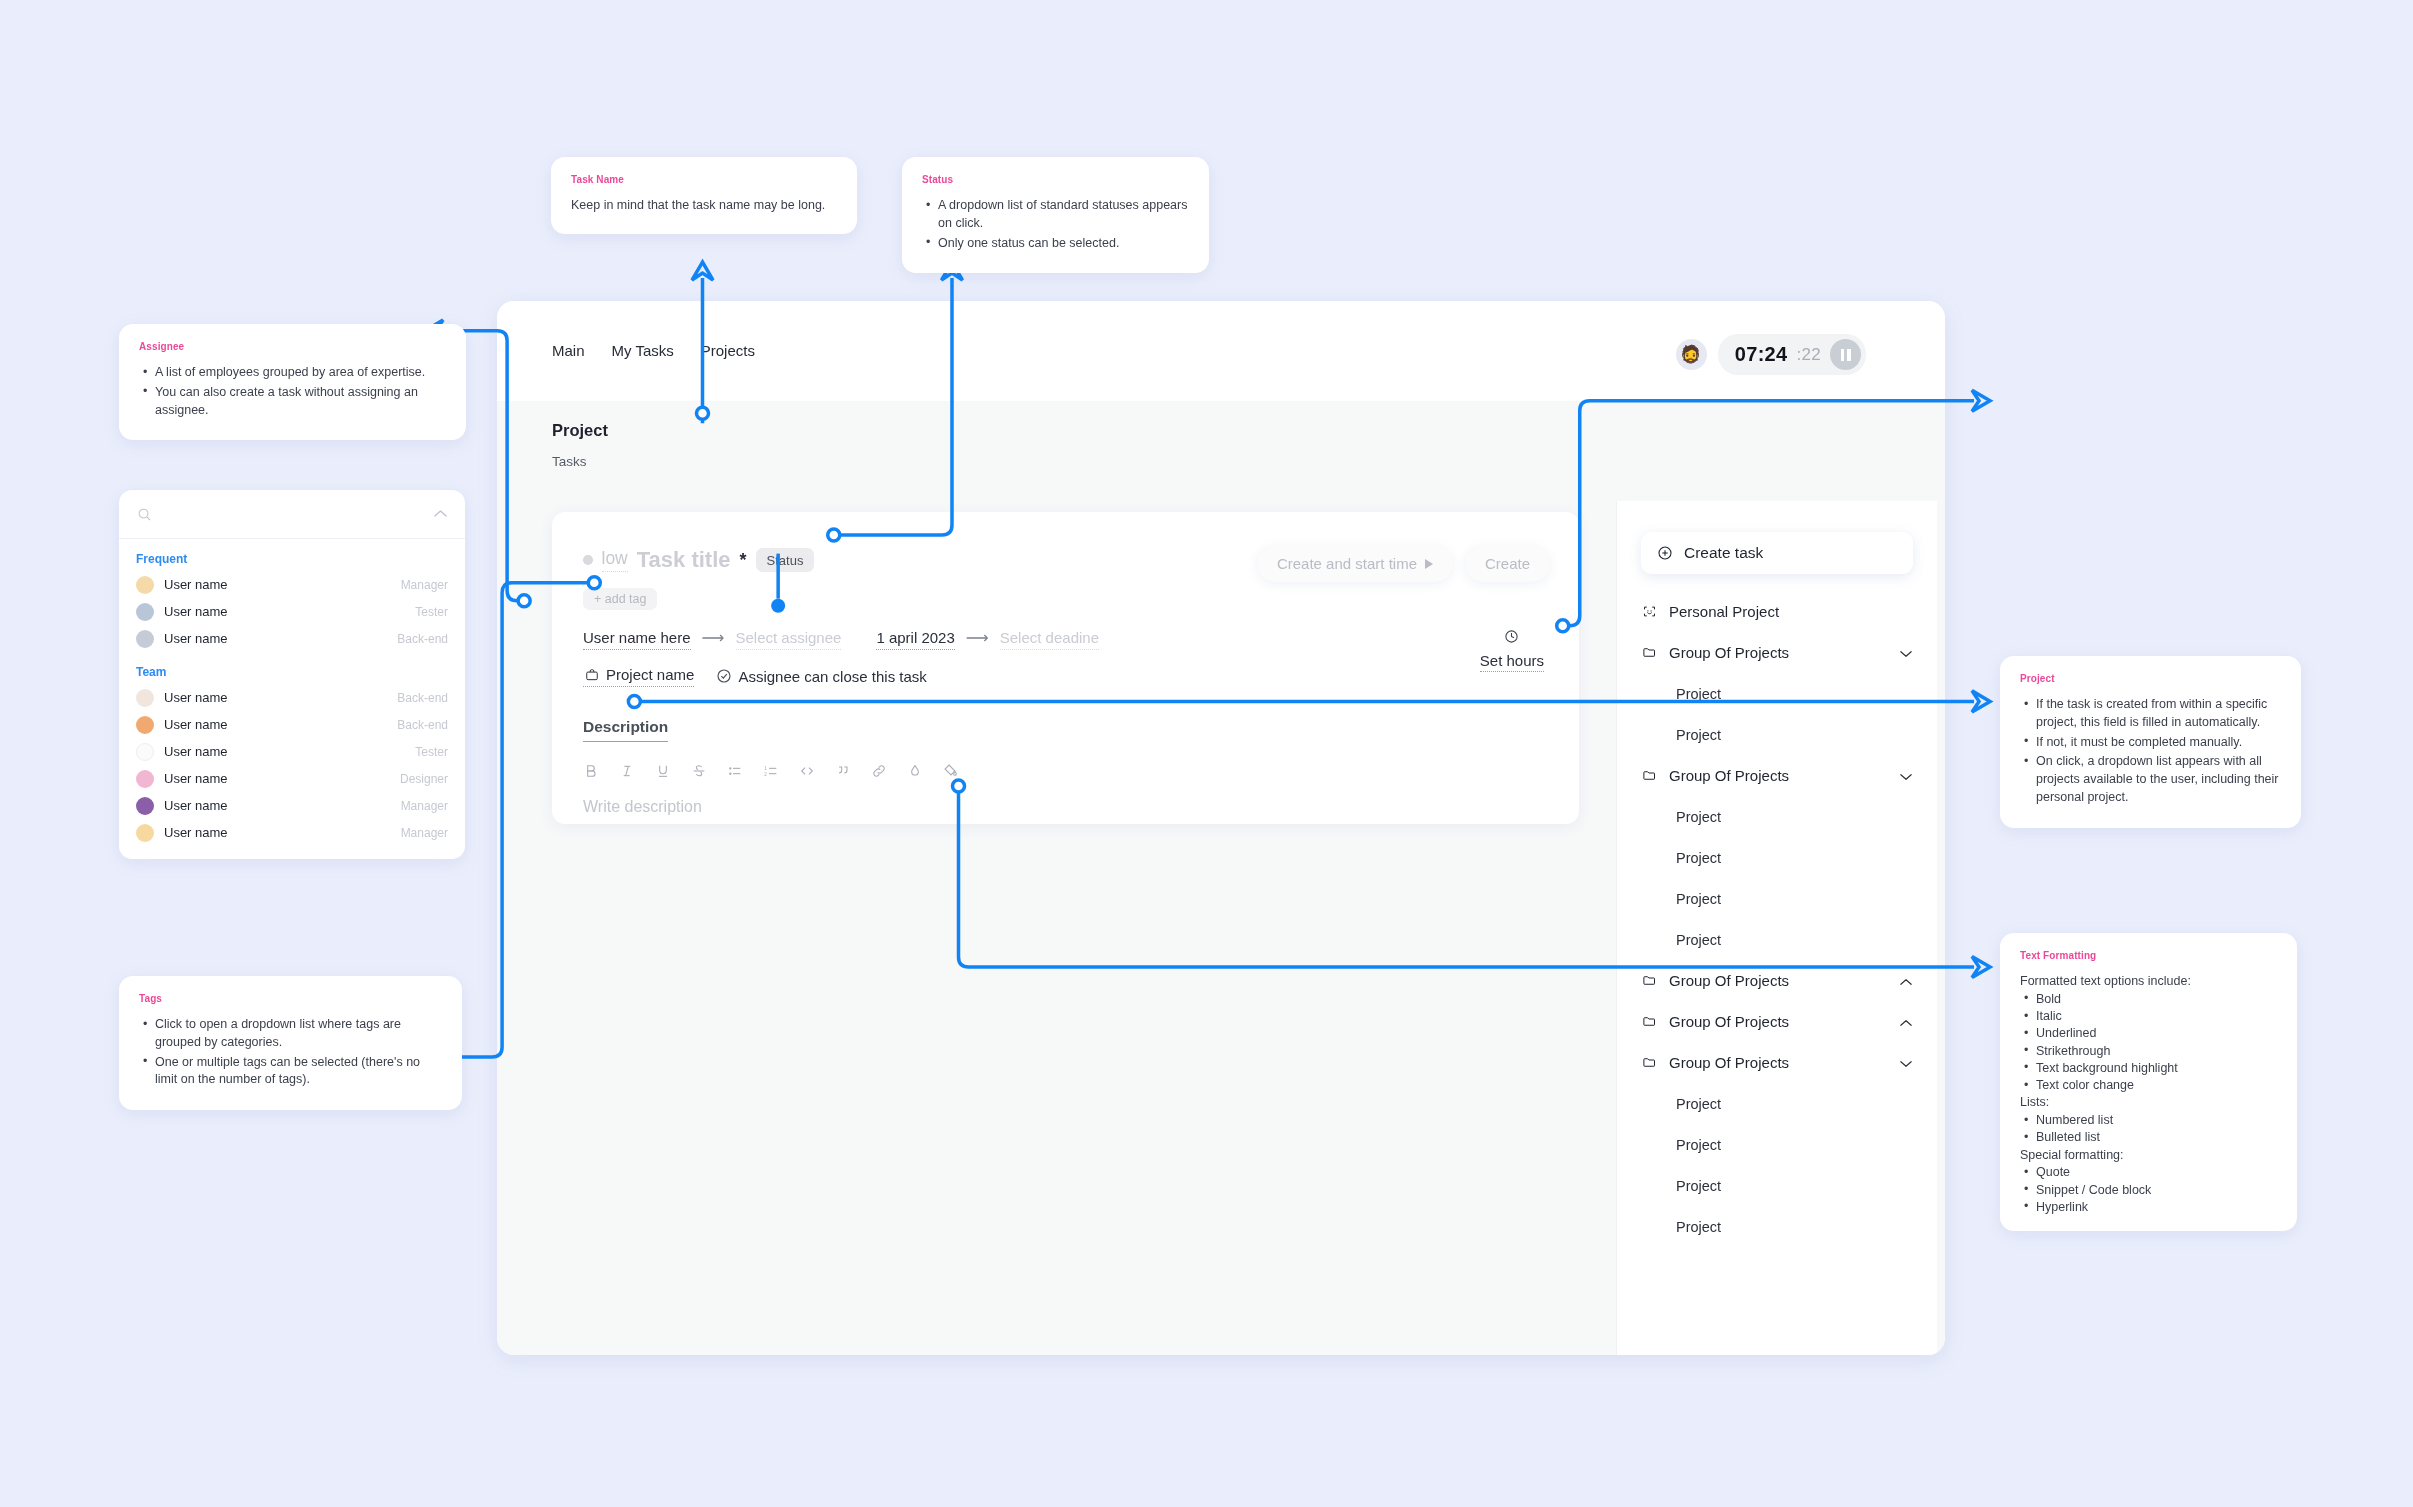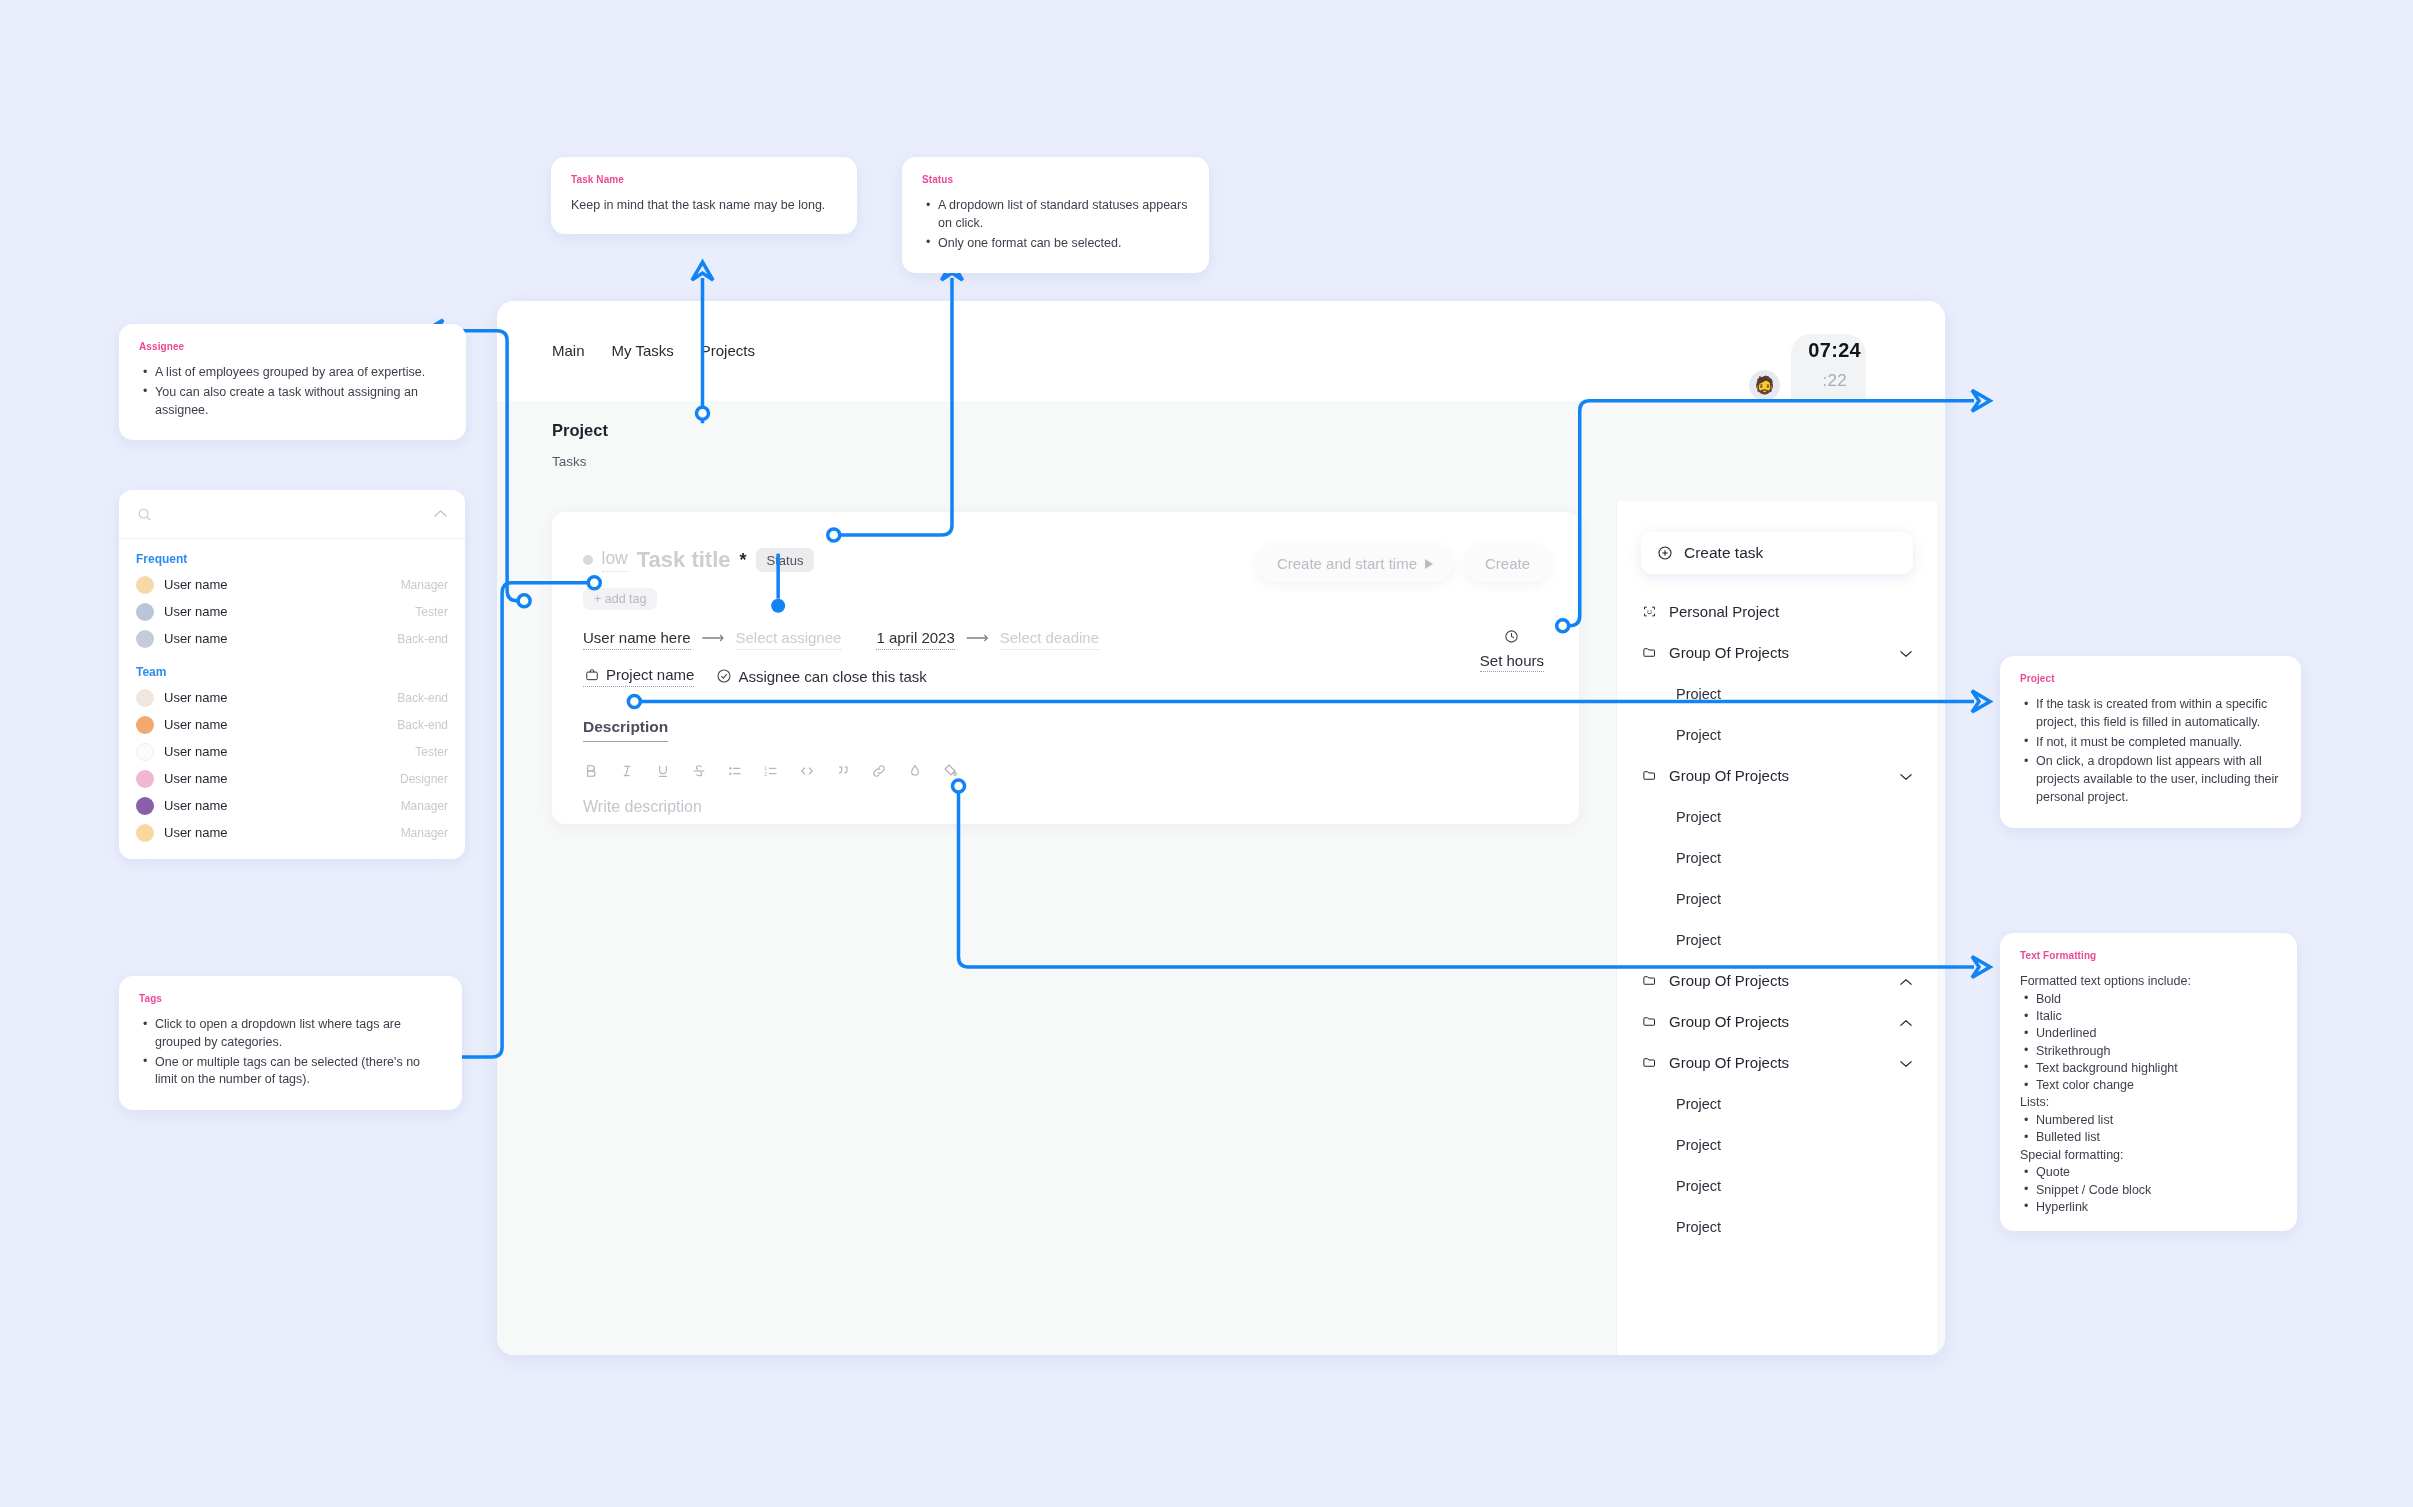--- a/index.html
+++ b/index.html
@@ -75,21 +75,20 @@
   .avatar-top {
     width: 31px; height: 31px; border-radius: 50%;
     background: #e6e9f2;
     display: flex; align-items: center; justify-content: center;
     font-size: 17px; line-height: 1;
   }
   .timer {
     display: flex; align-items: center; gap: 9px;
     background: #f2f3f5; border-radius: 20px;
     padding: 5px 5px 5px 17px;
-    flex-direction: column;
   }
   .timer .t-main { font-size: 20px; font-weight: 700; color: #10141c; letter-spacing: 0.3px; }
   .timer .t-sec  { font-size: 17px; font-weight: 400; color: #a8adb8; letter-spacing: 0.3px; }
   .pause-btn {
     width: 31px; height: 31px; border-radius: 50%;
     background: #c9cdd4;
     display: flex; align-items: center; justify-content: center; gap: 3px;
   }
   .pause-btn i { display: block; width: 3.5px; height: 12px; background: #fff; border-radius: 0.5px; }
 
@@ -288,21 +287,21 @@
 
   <div class="note" style="left:551px; top:157px; width:306px;">
     <h3>Task Name</h3>
     <p>Keep in mind that the task name may be long.</p>
   </div>
 
   <div class="note" style="left:902px; top:157px; width:307px;">
     <h3>Status</h3>
     <ul>
       <li>A dropdown list of standard statuses appears on click.</li>
-      <li>Only one format can be selected.</li>
+      <li>Only one status can be selected.</li>
     </ul>
   </div>
 
   <div class="note" style="left:119px; top:324px; width:347px;">
     <h3>Assignee</h3>
     <ul>
       <li>A list of employees grouped by area of expertise.</li>
       <li>You can also create a task without assigning an assignee.</li>
     </ul>
   </div>

